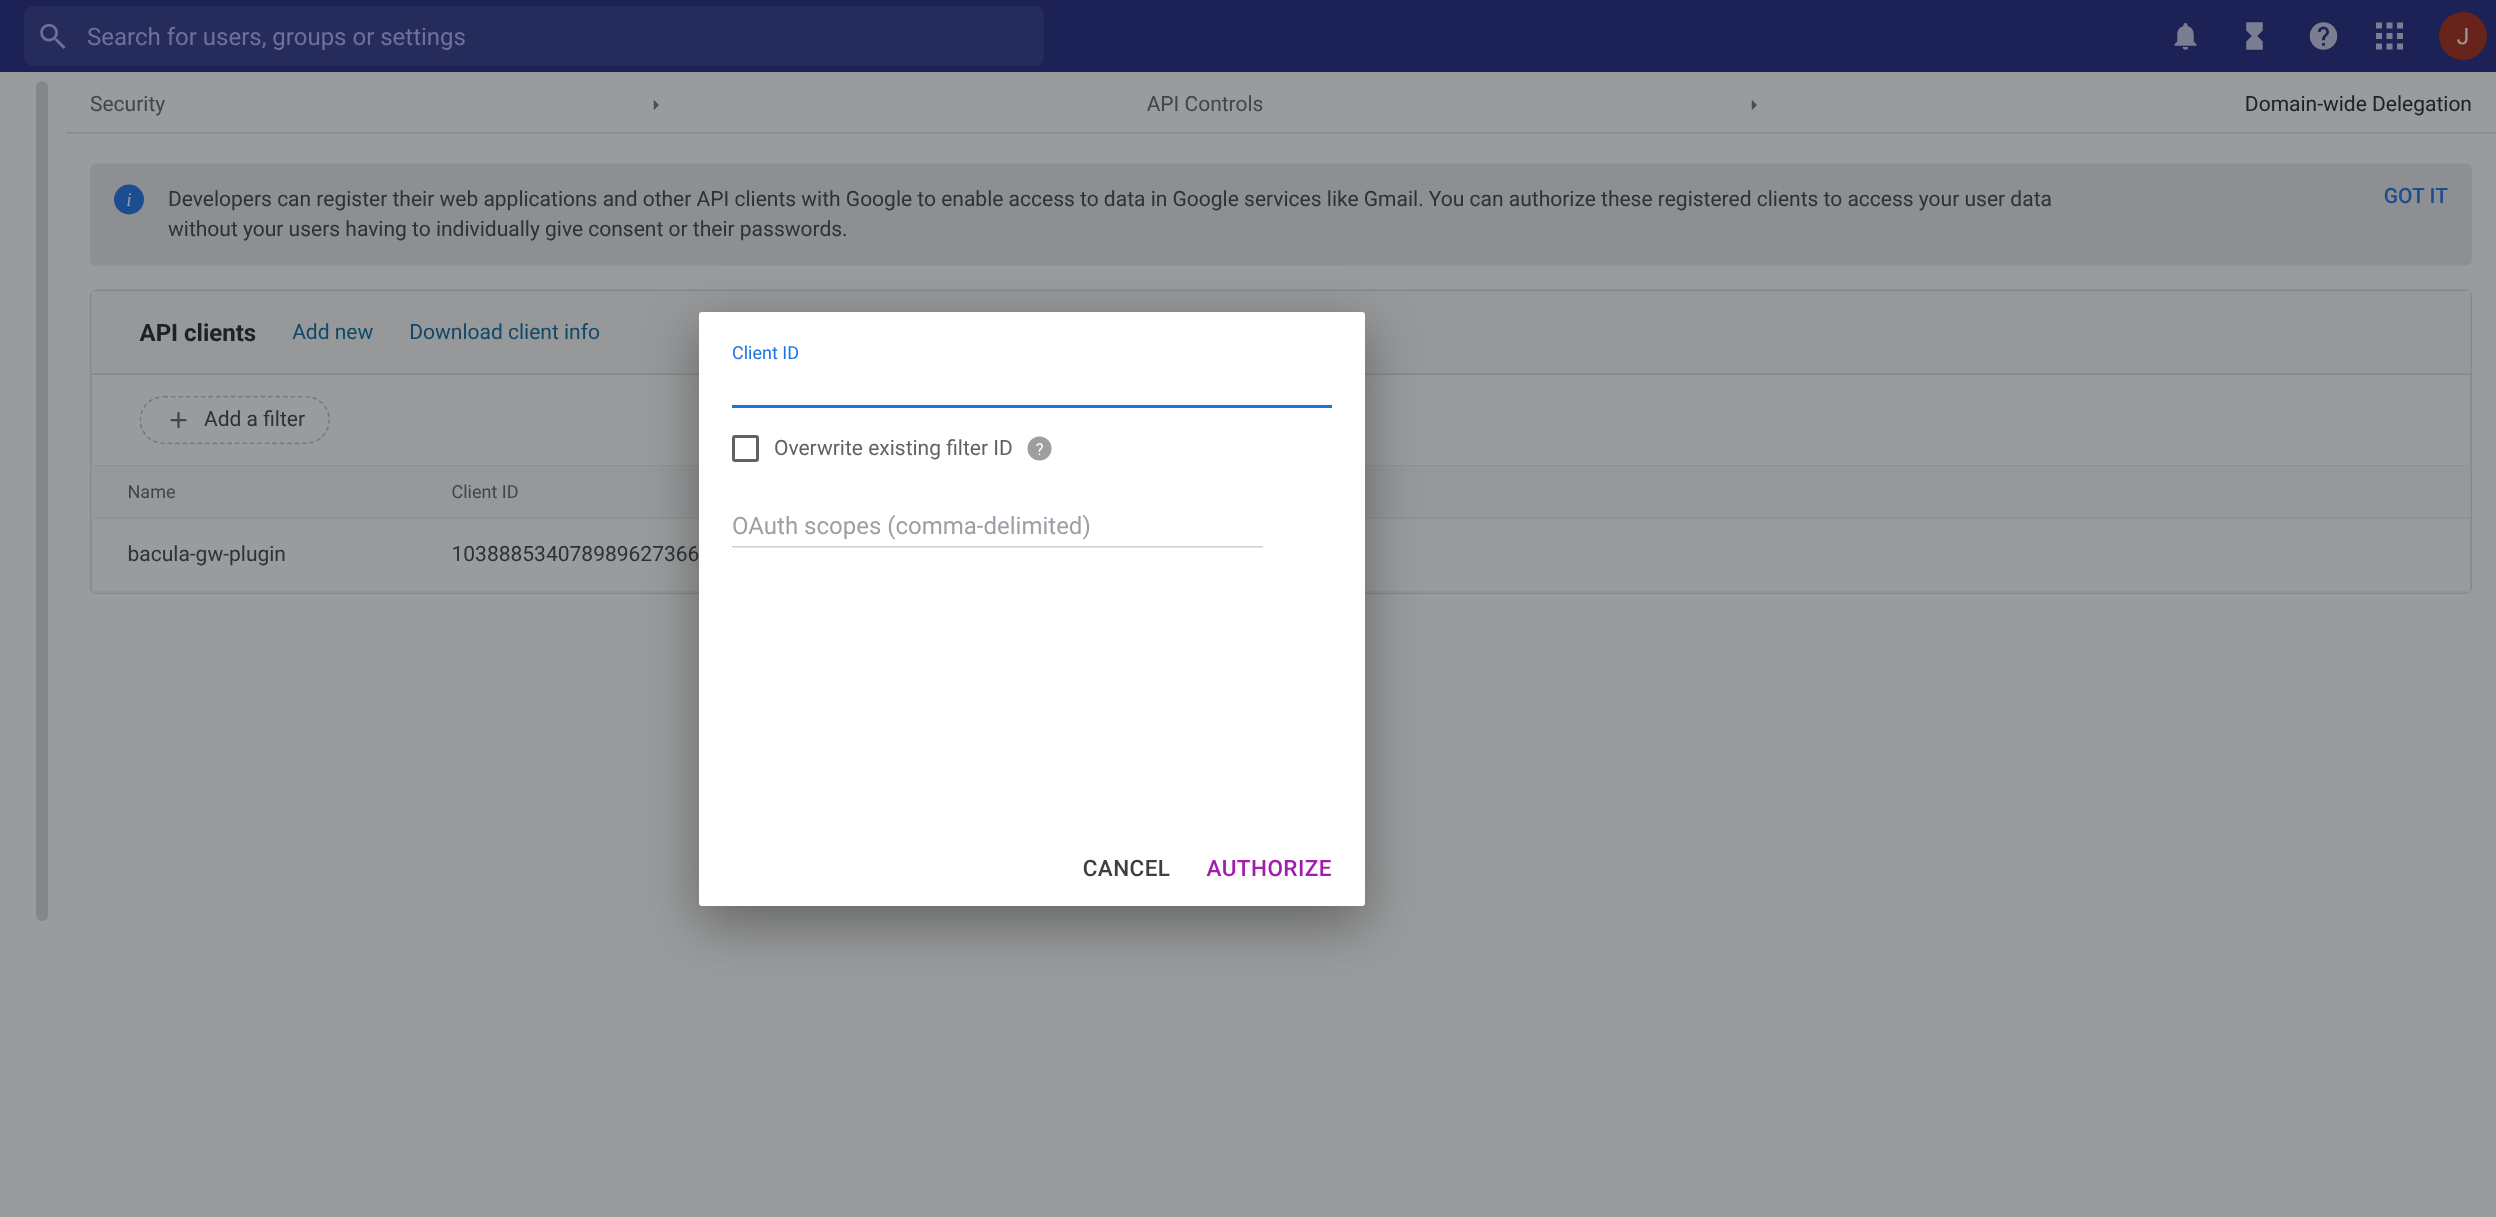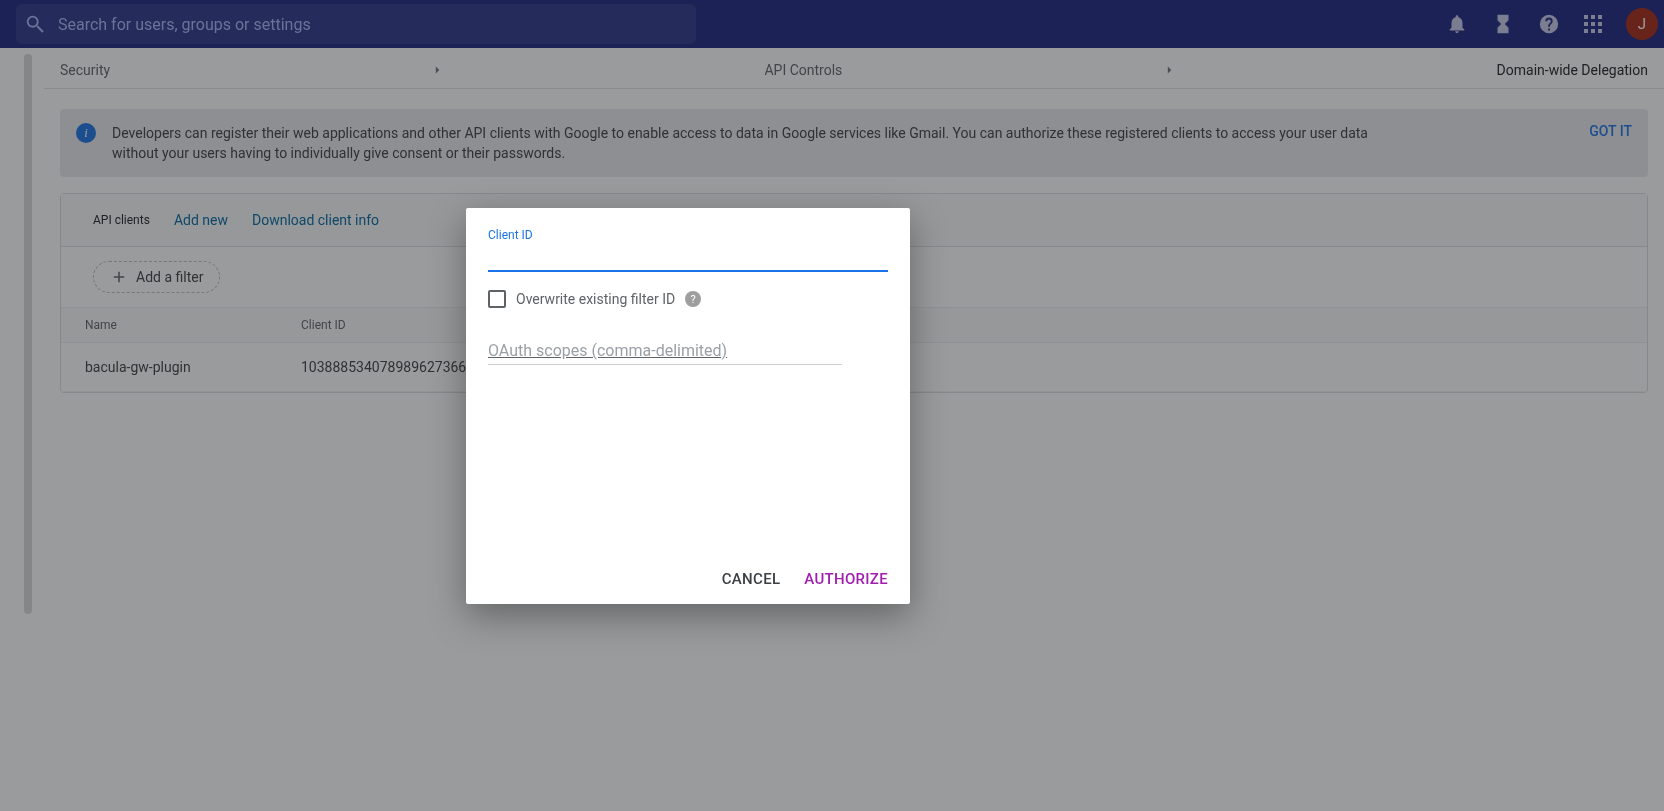--- a/index.html
+++ b/index.html
@@ -107,21 +107,21 @@
   .card {
     margin: 0 16px;
     border: 1px solid #dadce0;
     border-radius: 4px;
   }
   .card-header {
     display:flex; align-items:center; gap:24px;
     padding: 18px 32px; border-bottom: 1px solid #dadce0;
     background: #f8f9fa;
   }
-  .card-title { font-size:12px; color:#202124; font-weight: 400; }
+  .card-title { font-size:16px; color:#202124; font-weight: 700; }
   .link { color:#0369a1; font-size:14px; cursor:pointer; }
 
   .filter-row { padding: 14px 32px; border-bottom: 1px solid #eceff1; }
   .filter-pill {
     display:inline-flex; align-items:center; gap:8px;
     border: 1px dashed #bdbdbd; border-radius: 18px;
     padding: 6px 16px; color:#3c4043; font-size:14px; cursor:pointer;
   }
 
   .tbl { width:100%; }
@@ -155,21 +155,20 @@
     padding: 22px 22px;
     font-size: 18px; font-weight: 400;
   }
   .dialog-body { padding: 20px 22px 0 22px; flex:1; }
   .field { margin-bottom: 18px; }
   .field-label { font-size: 12px; color:#1a73e8; }
   .field-input {
     width:100%; border:none; border-bottom: 2px solid #1a73e8;
     outline:none; font-size:15px; padding: 6px 0 4px 0; color:#202124;
     background:transparent;
-    text-decoration:underline;
   }
   .field-input.gray { border-bottom: 1px solid #cfcfcf; color:#5f6368;}
   .field-input::placeholder { color:#9aa0a6; font-size:16px; }
 
   .checkbox-row { display:flex; align-items:center; gap:10px; margin-top:6px; margin-bottom: 28px;}
   .checkbox {
     width:18px;height:18px;border:2px solid #5f6368;border-radius:2px;
     display:inline-block; cursor:pointer;
   }
   .checkbox-label { font-size:14px; color:#5f6368; }

